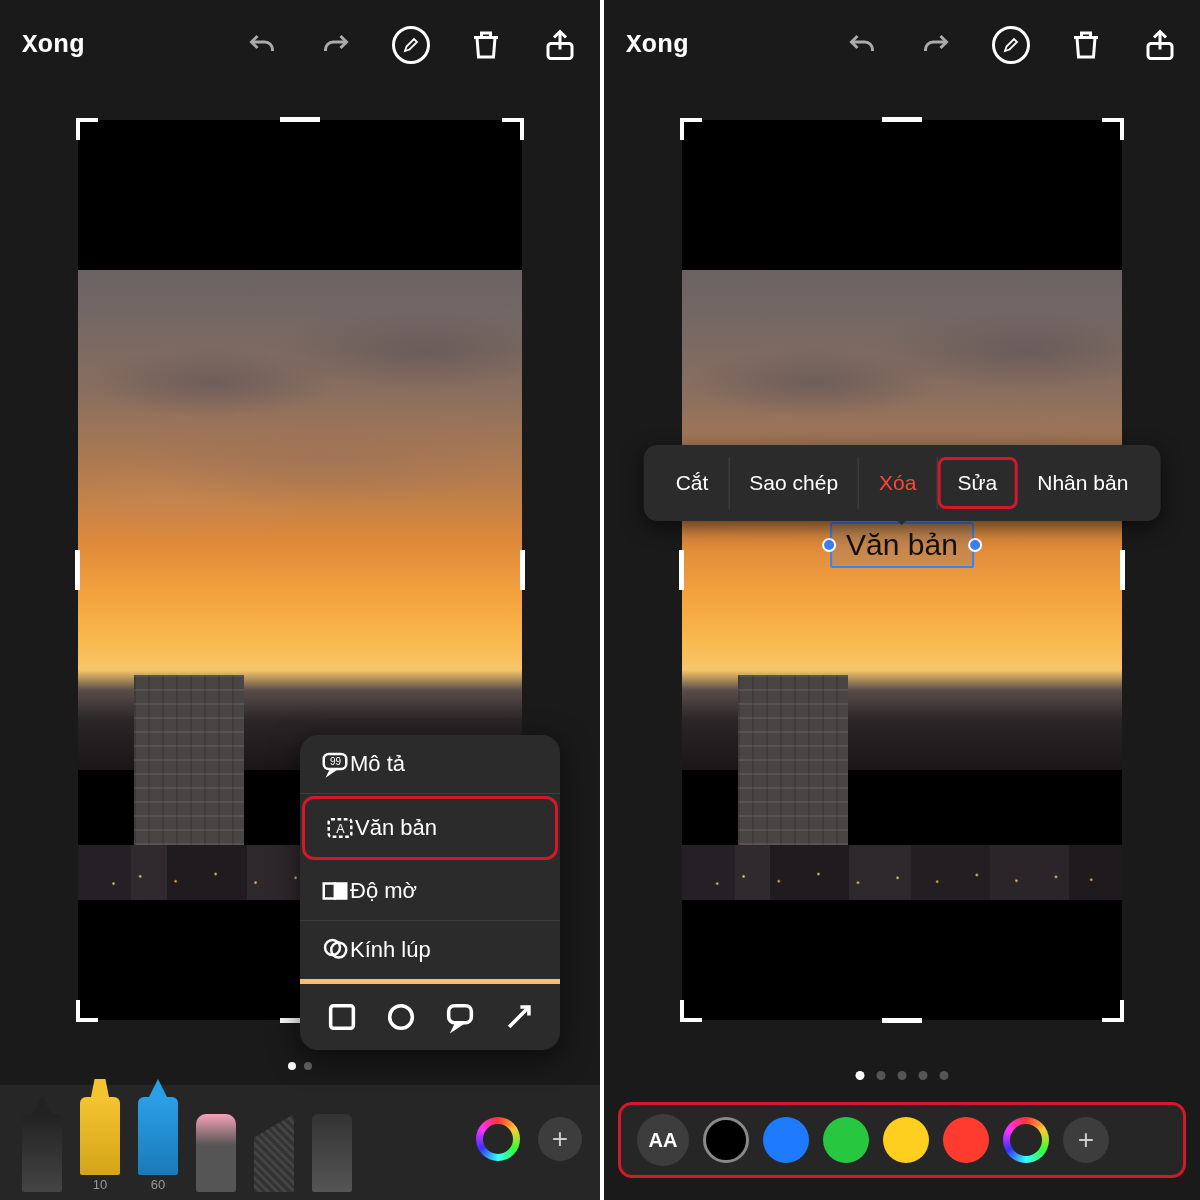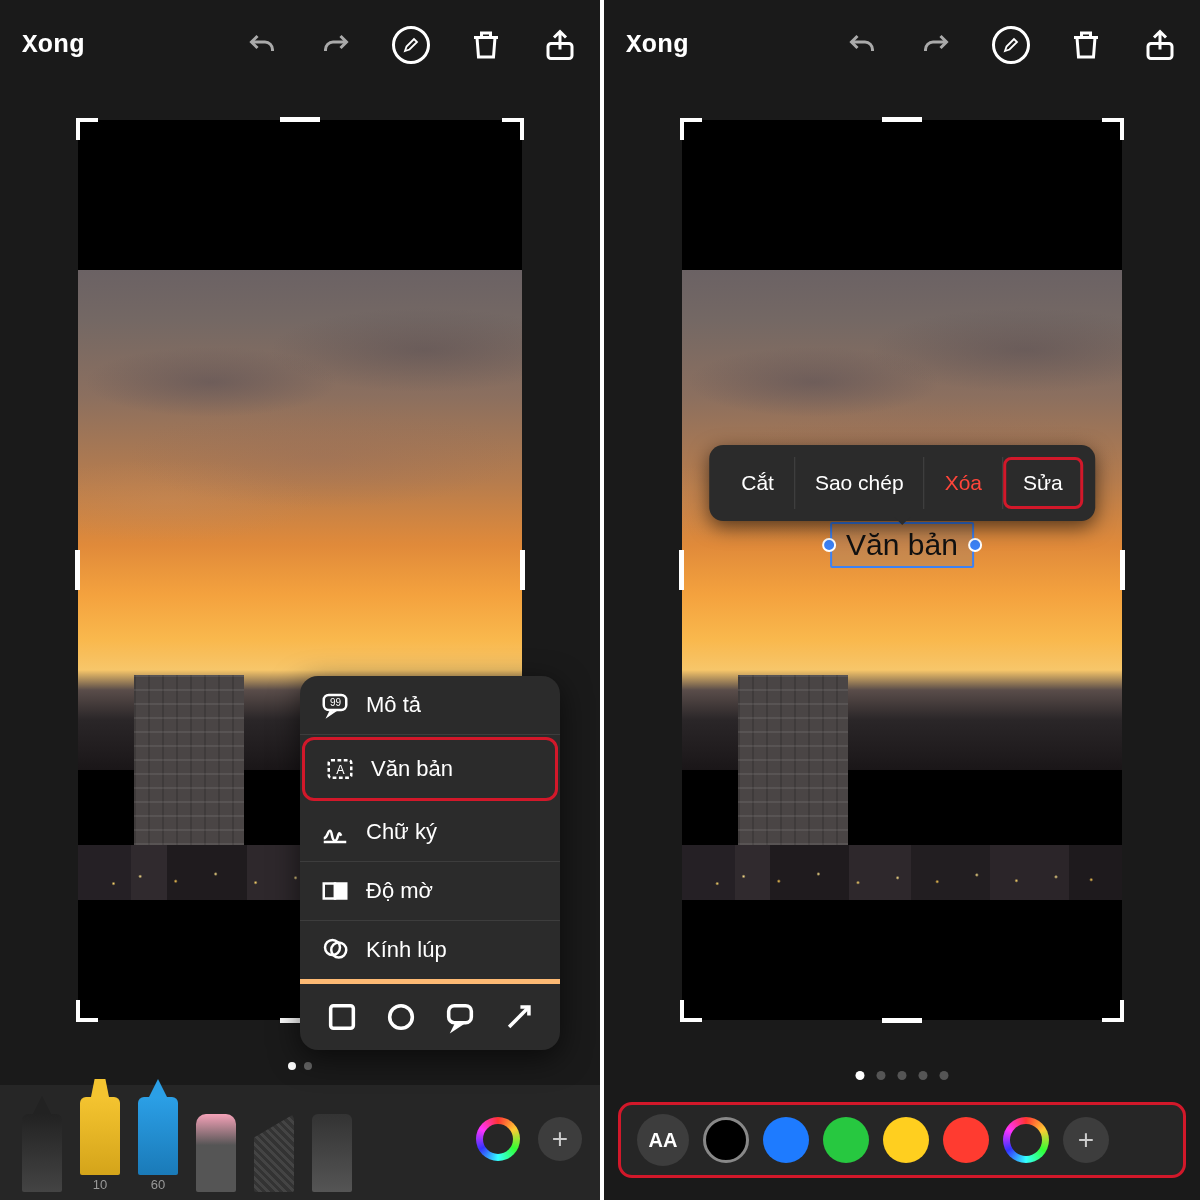--- a/index.html
+++ b/index.html
@@ -105,21 +105,21 @@
   }
 
   
   .add-pop {
     position:absolute; right:40px; bottom:150px;
     width:260px; background:#2b2b2b; border-radius:18px;
     overflow:hidden; z-index:40;
     box-shadow:0 8px 30px rgba(0,0,0,.6);
   }
   .add-row {
-    display:flex; align-items:center; gap:16px;
+    display:flex; align-items:center; 
     padding:14px 20px; font-size:22px; color:#fff;
     border-bottom:1px solid #3d3d3d;
   }
   .add-row.hl { border:3px solid #d2182a; border-radius:12px; margin:2px;}
   .add-row .ri { width:30px;height:30px;display:flex;align-items:center;justify-content:center;}
   .add-row .ri svg{width:100%;height:100%;stroke:#fff;fill:none;stroke-width:2;}
   .shape-row {
     display:flex; justify-content:space-around; padding:16px 12px;
   }
   .shape-row .sh{width:34px;height:34px;}
@@ -268,29 +268,20 @@
       <span>Mô tả</span>
     </div>
     <div class="add-row hl">
       <span class="ri">
           <svg viewBox="0 0 24 24">
             <rect x="3" y="5" width="18" height="14" rx="2" stroke-dasharray="3 2"></rect>
             <text x="9" y="16" font-size="10" fill="#fff" stroke="none">A</text>
           </svg>
         </span>
       <span>Văn bản</span>
-    </div>
-    <div class="add-row">
-      <span class="ri">
-          <svg viewBox="0 0 24 24">
-            <path d="M3 17c3 0 3-6 5-6s1 8 4 8 2-10 5-4"></path>
-            <line x1="3" y1="20" x2="21" y2="20"></line>
-          </svg>
-        </span>
-      <span>Chữ ký</span>
     </div>
     <div class="add-row">
       <span class="ri">
           <svg viewBox="0 0 24 24">
             <rect x="3" y="6" width="9" height="12"></rect>
             <rect x="12" y="6" width="9" height="12" fill="#fff" stroke="#fff"></rect>
           </svg>
         </span>
       <span>Độ mờ</span>
     </div>
@@ -399,20 +390,21 @@
     <div class="crop-mid b"></div>
     <div class="crop-mid l"></div>
     <div class="crop-mid r"></div>
   </div>
 
   <div class="ctx">
     <div class="ci">Cắt</div>
     <div class="ci">Sao chép</div>
     <div class="ci del">Xóa</div>
     <div class="ci hl">Sửa</div>
+    <div class="ci">Nhân bản</div>
   </div>
 
   <div class="textbox">
     <span class="tb-handle l"></span>
     <span>Văn bản</span>
     <span class="tb-handle r"></span>
   </div>
 
   <div class="dots2">
     <span class="d on"></span>

